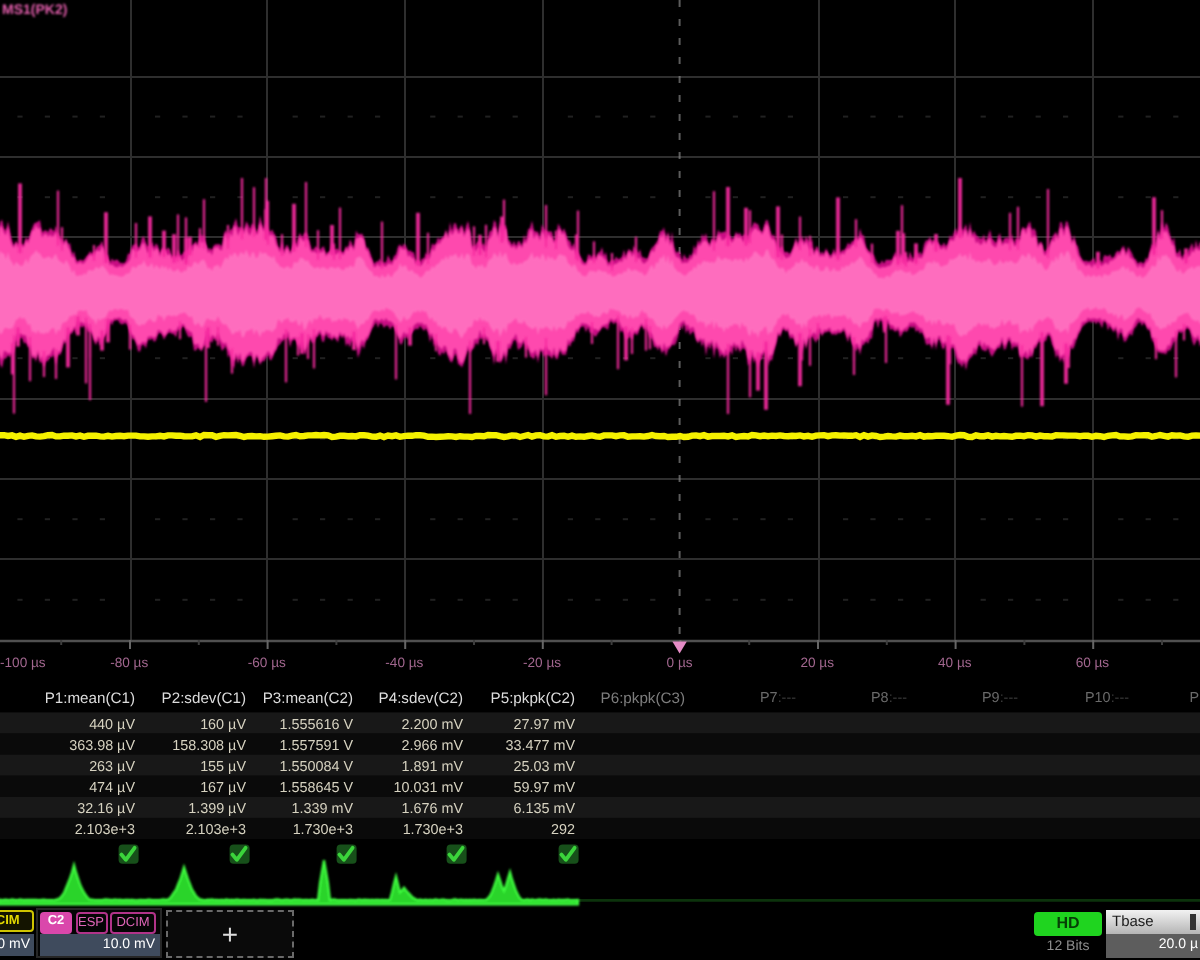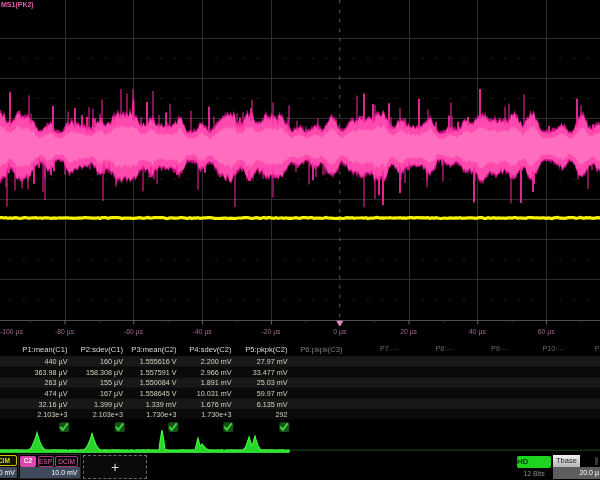--- a/index.html
+++ b/index.html
@@ -531,18 +531,18 @@
 <div class="strip" style="left:-30px;top:467px;width:47px;background:#3f4b5d;padding-right:2px">0.0 mV</div>
 
 <div class="bb" style="left:18px;top:454px;width:63px;height:25px;border:1px solid #262626;background:#050505"></div>
 <div class="badge" style="left:20px;top:455.5px;width:16px;background:#da47ab;color:#fff;font-weight:bold">C2</div>
 <div class="badge" style="left:37.5px;top:455.5px;width:16px;border:1px solid #b13389;color:#e065b8">ESP</div>
 <div class="badge" style="left:55px;top:455.5px;width:23px;border:1px solid #b13389;color:#e065b8">DCIM</div>
 <div class="strip" style="left:19.5px;top:467px;width:60px;background:#3f4b5d;padding-right:2px">10.0 mV</div>
 
 <div class="bb" style="left:83px;top:454.5px;width:64px;height:24px;border:1px dashed #6a6a6a;background:#0a0a0a;color:#ddd;font-size:14px;font-weight:300;text-align:center;line-height:22px">+</div>
 
-<div class="bb" style="left:517px;top:455.5px;width:34px;height:12px;background:#1fd41f;border-radius:2px;color:#063f06;font-size:8px;font-weight:bold;line-height:12px">HD</div>
+<div class="bb" style="left:517px;top:455.5px;width:34px;height:12px;background:#1fd41f;border-radius:2px;color:#063f06;font-size:8px;font-weight:bold;text-align:center;line-height:12px">HD</div>
 <div class="bb" style="left:513px;top:469px;width:42px;height:10px;color:#8d8d8d;font-size:7px;text-align:center;line-height:10px">12 Bits</div>
 
-<div class="bb" style="left:553px;top:455px;width:27px;height:11.5px;background:linear-gradient(#f2f2f2,#b5b5b5);color:#1a1a1a;font-size:7.5px;line-height:11.5px;padding-left:3px">Tbase</div>
+<div class="bb" style="left:553px;top:455px;width:47px;height:11.5px;background:linear-gradient(#f2f2f2,#b5b5b5);color:#1a1a1a;font-size:7.5px;line-height:11.5px;padding-left:3px">Tbase</div>
 <div class="bb" style="left:595px;top:456.5px;width:3px;height:8px;background:#333"></div>
 <div class="bb" style="left:553px;top:466.5px;width:47px;height:12px;background:#5d5d5d;color:#fff;font-size:7px;text-align:right;line-height:12px;padding-right:1px">20.0 µ</div>
 
 </body></html>

